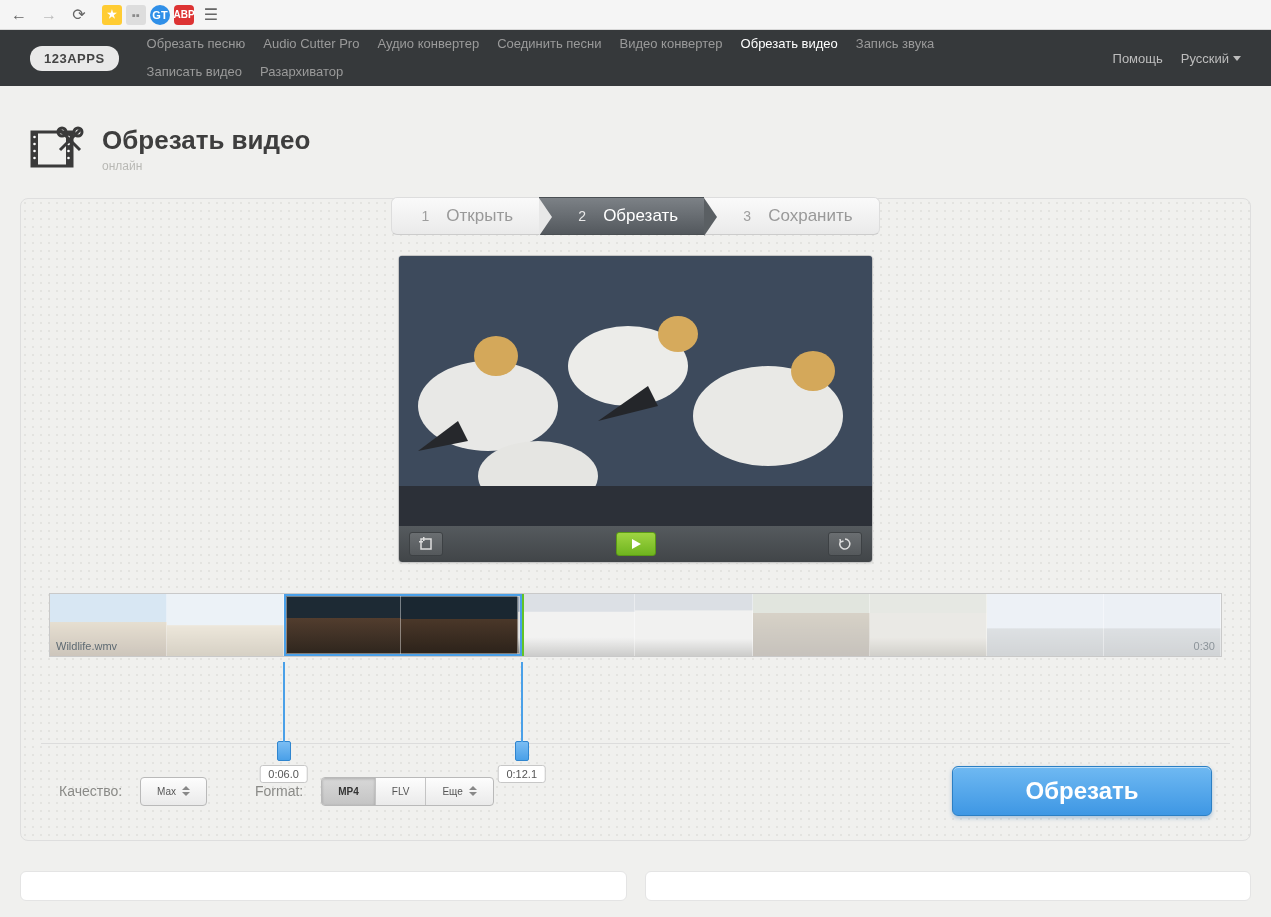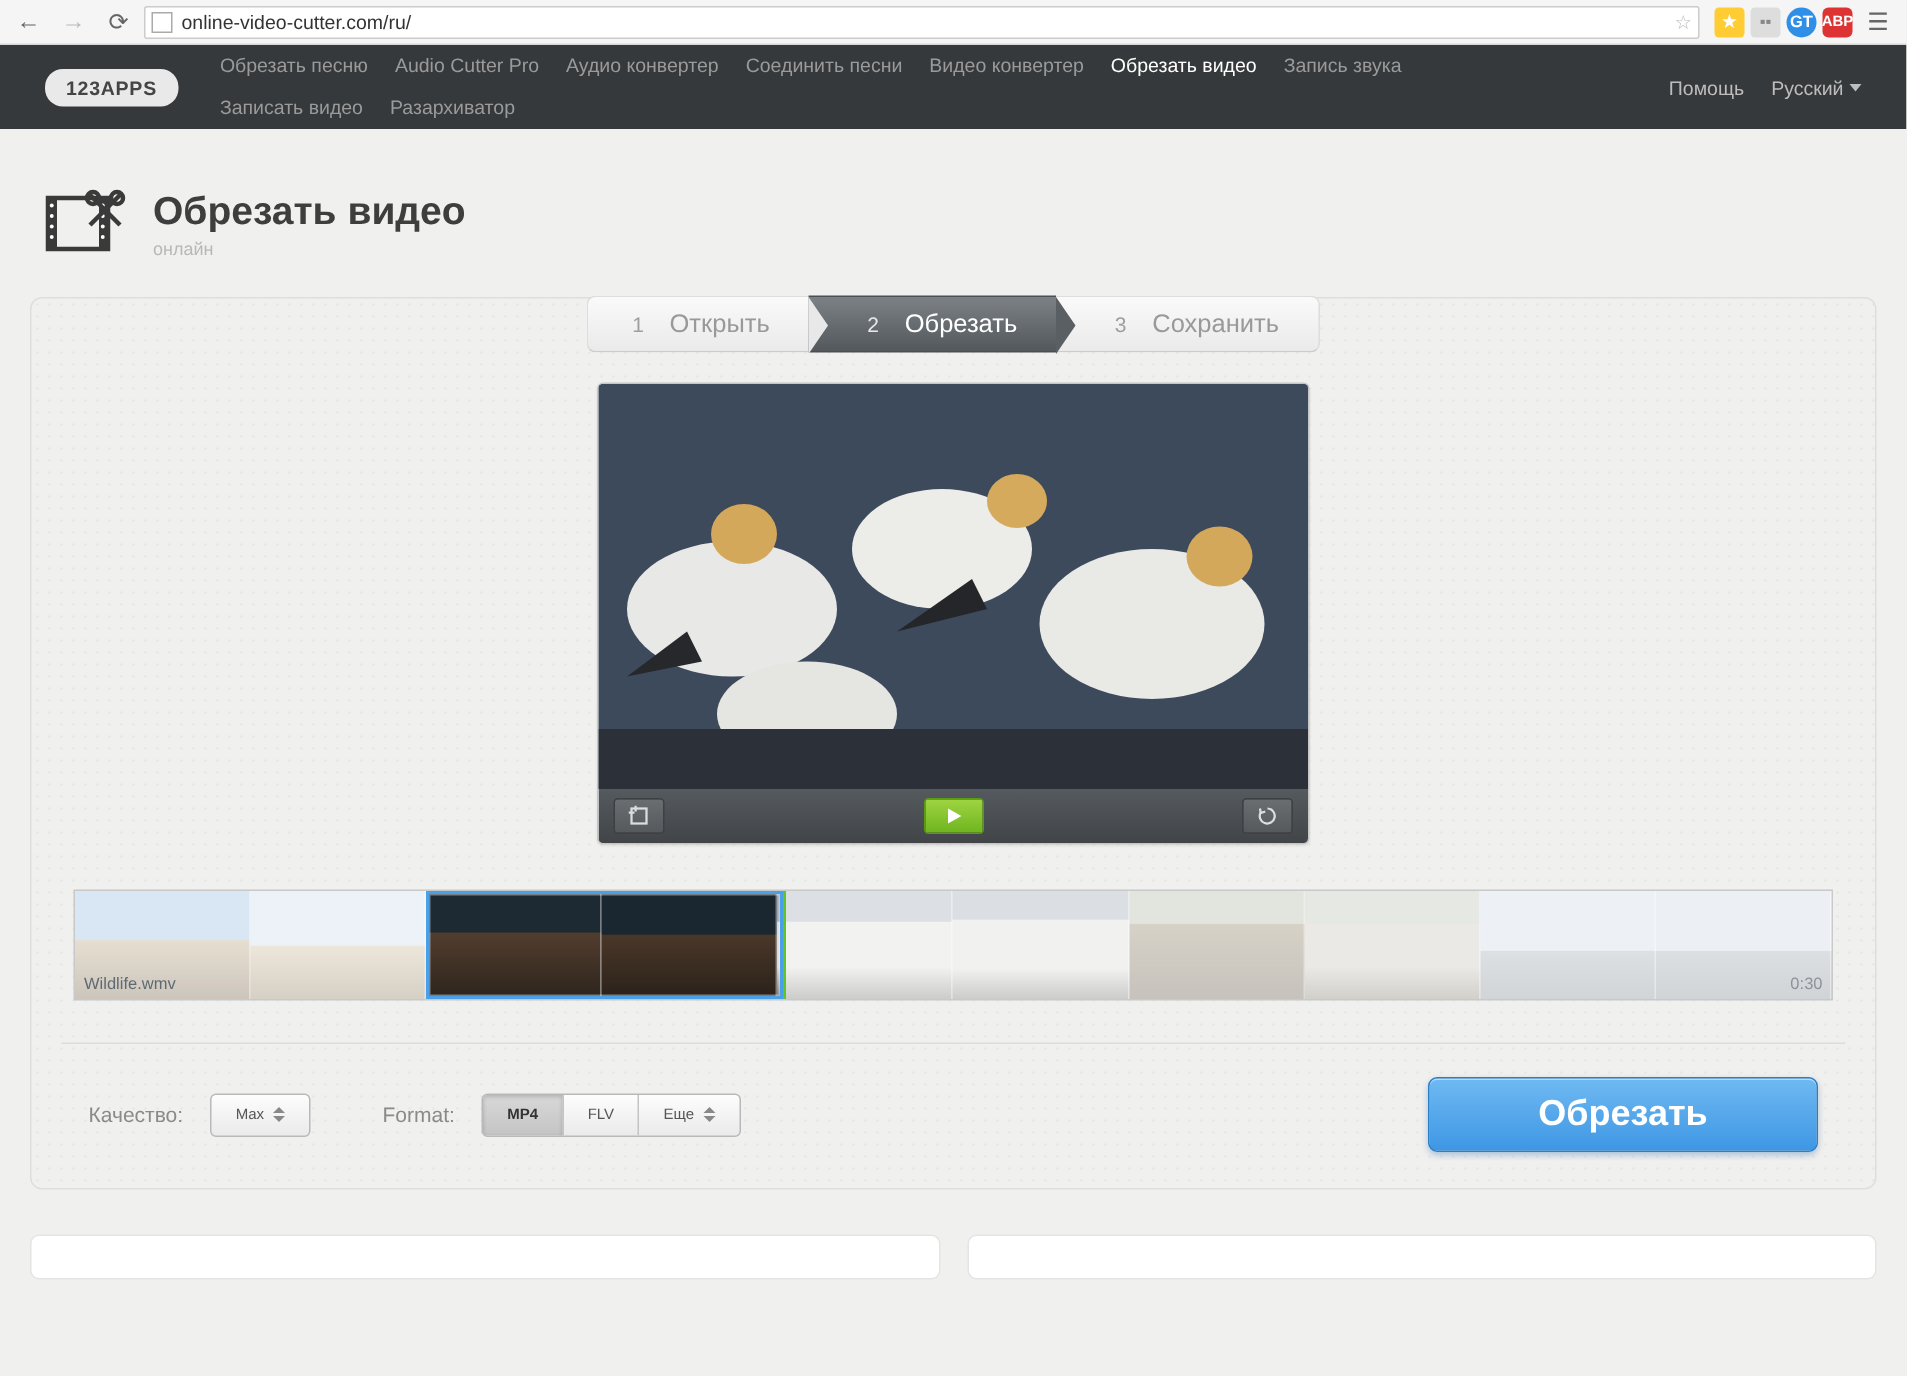--- a/index.html
+++ b/index.html
@@ -47,21 +47,21 @@
 
   
   .video-wrap { width: 475px; margin: 0 auto; background:#fff; border:1px solid #c6c6c6; border-radius:4px; overflow:hidden; box-shadow:0 1px 2px rgba(0,0,0,0.08);}
   .video-frame { height: 270px; background: linear-gradient(160deg,#4a5a6e 0%, #56637a 30%, #3e4554 70%, #2f3642 100%); position:relative; }
   .video-frame svg { width:100%; height:100%; }
   .video-ctrl { height: 36px; background: linear-gradient(#555a5e,#414548); display:flex; align-items:center; padding:0 10px; }
   .vc-btn { width:34px; height:24px; background: linear-gradient(#6a6e71,#55595c); border:1px solid #3d4144; border-radius:3px; display:inline-flex; align-items:center; justify-content:center; color:#ddd; cursor:pointer; }
   .vc-play { width:40px; height:24px; margin:0 auto; background: linear-gradient(#9fd442,#6fb51f); border:1px solid #5a9a15; border-radius:3px; display:inline-flex; align-items:center; justify-content:center; color:#fff; cursor:pointer;}
 
   
-  .timeline { margin: 30px 28px 6px 28px; position:relative; height:74px; border:1px solid #c9c9c9; background:#dfe8ef; overflow:hidden; }
+  .timeline { margin: 30px 28px 6px 28px; position:relative; height:64px; border:1px solid #c9c9c9; background:#dfe8ef; overflow:hidden; }
   .tl-strip { position:absolute; inset:0; display:flex; }
   .tl-thumb { flex:1; border-right:1px solid rgba(255,255,255,0.4); }
   .tl-dim-l, .tl-dim-r { position:absolute; top:0; bottom:0; background:rgba(255,255,255,0.65); }
   .tl-sel { position:absolute; top:0; bottom:0; border:2px solid #4aa0e8; box-shadow: 0 0 0 1px rgba(255,255,255,0.4) inset; }
   .tl-name { position:absolute; left:6px; bottom:4px; font-size:11px; color:#5d6a72; }
   .tl-end  { position:absolute; right:6px; bottom:4px; font-size:11px; color:#8c949a; }
 
   .tl-handle { position:absolute; top:78px; width:14px; height:20px; background: linear-gradient(#7bbdf3,#4aa0e8); border:1px solid #2f85cf; border-radius:2px; transform:translateX(-50%); cursor:ew-resize; }
   .tl-handle::before { content:''; position:absolute; left:50%; top:-80px; width:2px; height:80px; background:#4aa0e8; transform:translateX(-50%); }
   .tl-time { position:absolute; top:102px; transform:translateX(-50%); background:#fff; border:1px solid #c7c7c7; border-radius:3px; padding:2px 8px; font-size:11px; color:#555; white-space:nowrap; }
@@ -87,25 +87,20 @@
   .updown::before{content:'';width:0;height:0;border-left:4px solid transparent;border-right:4px solid transparent;border-bottom:4px solid currentColor;margin-bottom:2px;}
   .updown::after{content:'';width:0;height:0;border-left:4px solid transparent;border-right:4px solid transparent;border-top:4px solid currentColor;}
 </style>
 </head>
 <body>
 
 <div class="chrome-bar">
   <button class="chrome-btn">←</button>
   <button class="chrome-btn disabled">→</button>
   <button class="chrome-btn">⟳</button>
-  <div class="url-bar">
-    <span class="page-ico"></span>
-    <span>online-video-cutter.com/ru/</span>
-    <span style="margin-left:auto;color:#bbb;">☆</span>
-  </div>
   <div class="ext-icons">
     <div style="background:#ffcc33;color:#fff;">★</div>
     <div style="background:#ddd;color:#888;">▪▪</div>
     <div style="background:#2f8fe8;color:#fff;border-radius:50%;">GT</div>
     <div style="background:#d33;color:#fff;border-radius:4px;font-size:10px;">ABP</div>
     <button class="chrome-btn">☰</button>
   </div>
 </div>
 
 <div class="top-nav">
@@ -224,20 +219,26 @@
         <div class="tl-thumb" style="background: linear-gradient(rgb(200, 212, 226) 55%, rgb(156, 165, 172) 56%, rgb(123, 131, 137) 100%);"></div>
       </div>
     <div class="tl-dim-l" id="tl-dim-l" style="left: 0px; width: 20%;"></div>
     <div class="tl-dim-r" id="tl-dim-r" style="left: 40.3%; right: 0px;"></div>
     <div class="tl-sel" id="tl-sel" style="left: 20%; width: 20.3%;"></div>
     <div class="tl-ph" id="tl-ph" style="left: 40.3%;"></div>
 
     <div class="tl-name">Wildlife.wmv</div>
     <div class="tl-end">0:30</div>
   </div>
+  <div class="tl-area">
+    <div class="tl-handle" id="h-start" style="left: 20%;"></div>
+    <div class="tl-handle" id="h-end" style="left: 40.3%;"></div>
+    <div class="tl-time" id="t-start" style="left: 20%;">0:06.0</div>
+    <div class="tl-time" id="t-end" style="left: 40.3%;">0:12.1</div>
+  </div>
 
   <div class="bottom-bar">
     <span class="lbl">Качество:</span>
     <span class="seg">
       <button>
           <span>Max</span>
           <span class="updown"></span>
         </button>
     </span>
     <span class="lbl" style="margin-left:30px;">Format:</span>

